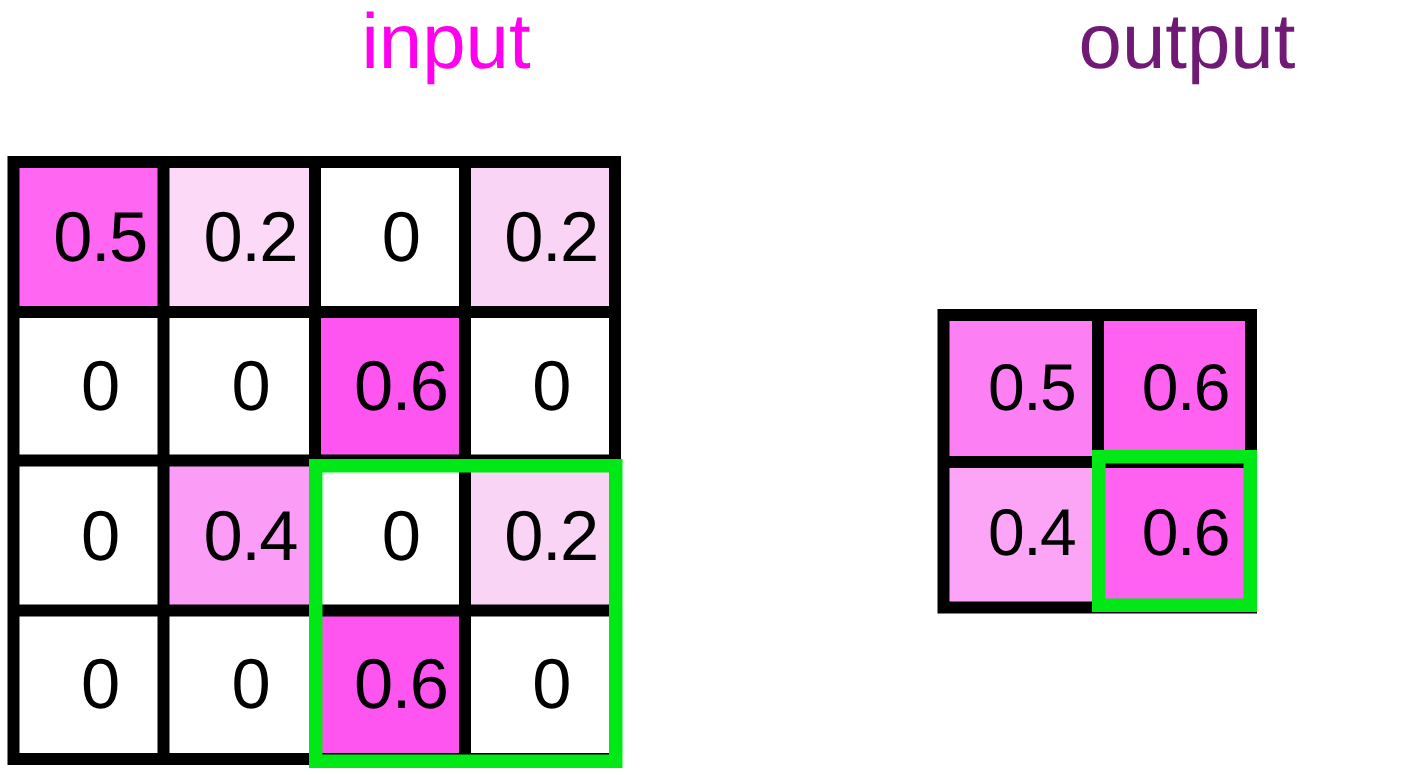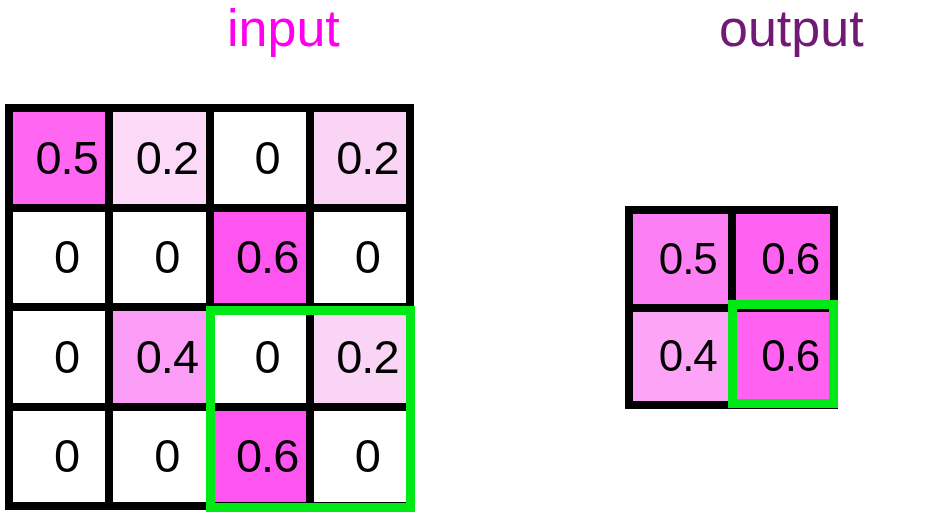--- a/index.html
+++ b/index.html
@@ -18,21 +18,21 @@
 
   
   .title {
     position: absolute;
     font-size: 52px;
     line-height: 52px;
     font-weight: 400;
     color: #ff00ee;
     white-space: nowrap;
   }
-  #title-input  { left: 227px; top: 2px; }
+  #title-input  { left: 241px; top: 2px; }
   #title-output { left: 719px; top: 2px; }
 
   
   .matrix {
     position: absolute;
     background: #000000;
     display: grid;
     box-sizing: border-box;
   }
   .matrix .cell {

